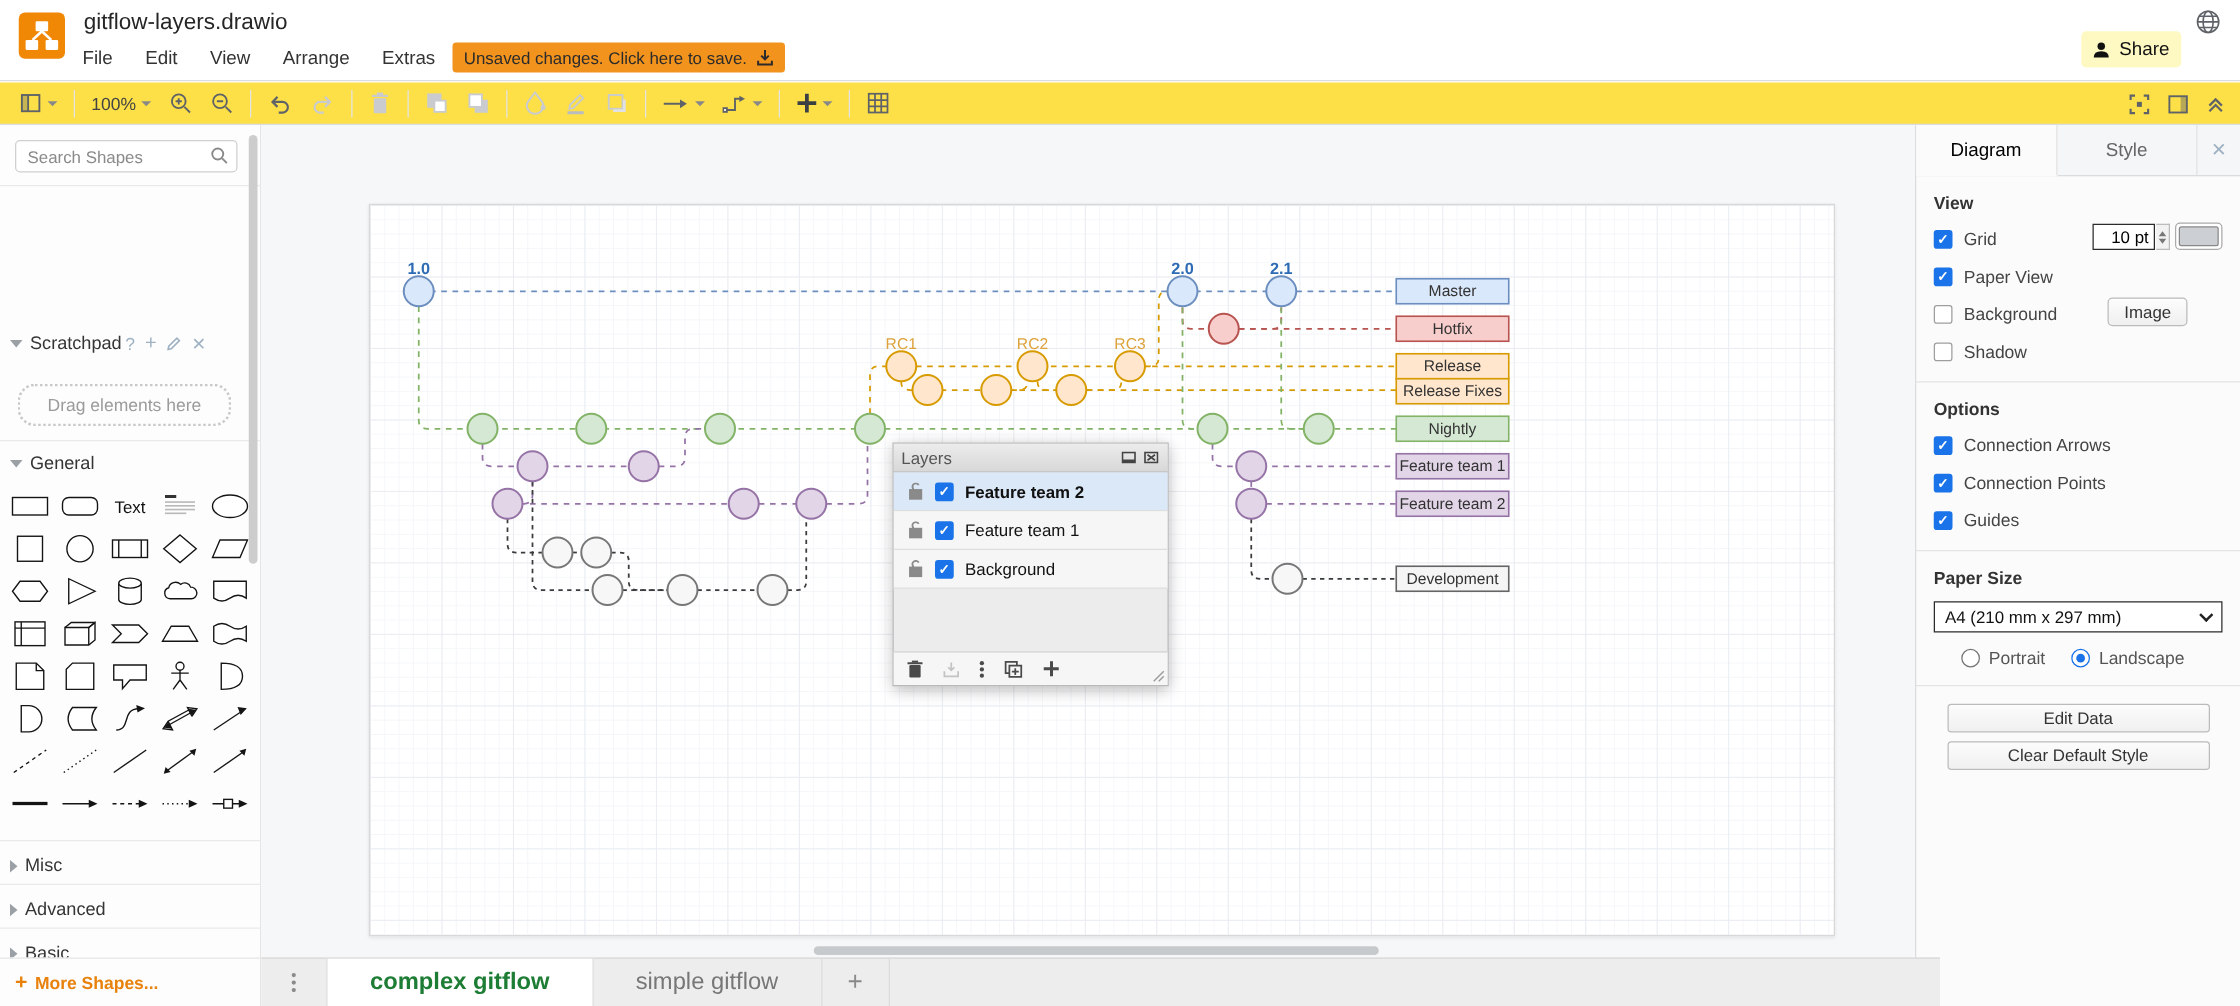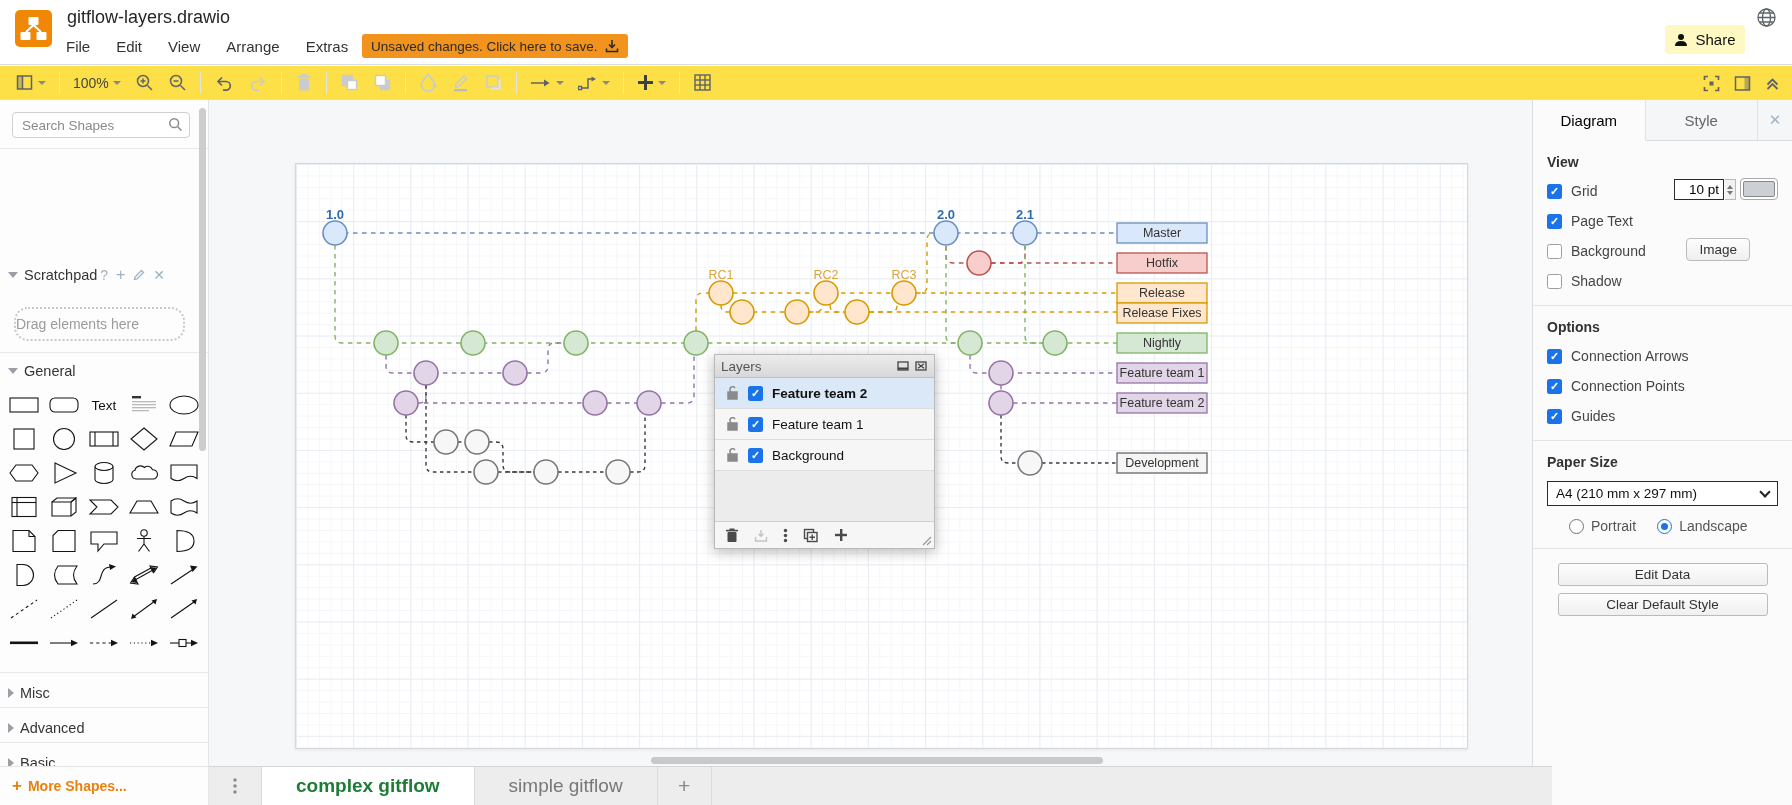--- a/index.html
+++ b/index.html
@@ -36,21 +36,21 @@
   .search-wrap input { width:100%; height:100%; border:1px solid #d0d0d0; border-radius:4px; padding:0 26px 0 9px;
     font-size:13.5px; color:#333; background:#fff; font-family:inherit; }
   .search-wrap input::placeholder { color:#8a8a8a; }
   .search-ic { position:absolute; right:7px; top:5px; }
   .sb-divider { position:absolute; left:0; width:209px; height:1px; background:#e9e9e9; }
   .sect-head { position:absolute; left:0; width:175px; height:24px; display:flex; align-items:center; font-size:14.5px; color:#353535; padding-left:8px; gap:6px; }
   .tri-down { width:0; height:0; border-left:5px solid transparent; border-right:5px solid transparent; border-top:6px solid #9aa0a6; }
   .tri-right { width:0; height:0; border-top:5px solid transparent; border-bottom:5px solid transparent; border-left:6px solid #9aa0a6; }
   .scratch-icons { position:absolute; right:10px; display:flex; gap:8px; align-items:center; color:#9fb2c3; font-size:14px; }
   .dropzone { position:absolute; left:14px; top:207px; width:171px; height:34px; border:2px dotted #c9c9c9; border-radius:14px;
-    display:flex; align-items:center; justify-content:flex-start; font-size:14px; color:#9b9b9b; }
+    display:flex; align-items:center; justify-content:center; font-size:14px; color:#9b9b9b; }
   .shape-grid { position:absolute; left:4px; top:288px; width:200px; display:flex; flex-wrap:wrap; }
   .cell { width:40px; height:34px; display:flex; align-items:center; justify-content:center; cursor:default; }
   .cell svg { stroke:#141414; fill:#fff; stroke-width:1.1; }
   .text-cell { font-size:13.5px; color:#111; }
   .sb-footer { position:absolute; left:0; bottom:0; width:208px; height:39px; background:#fdfdfd; border-top:1px solid #e5e5e5;
     display:flex; align-items:center; padding-left:12px; gap:6px; color:#e8820c; font-size:14px; font-weight:bold; }
   .sb-scroll { position:absolute; right:2px; top:8px; width:7px; height:343px; background:#cdcdcd; border-radius:4px; }
 
   
   .canvas { position:absolute; left:209px; top:100px; width:1343px; height:666px; background:#f6f7f8; overflow:hidden; }
@@ -833,21 +833,21 @@
       <span class="spin">
           <i class="up"></i>
           <i class="dn"></i>
         </span>
       <span class="swatch">
           <i></i>
         </span>
     </div>
     <div class="frow">
       <span class="cb">✓</span>
-      <span>Page Text</span>
+      <span>Paper View</span>
     </div>
     <div class="frow">
       <span class="cb off"></span>
       <span>Background</span>
       <span class="mini-btn" style="position:absolute;right:28px;top:-3px">Image</span>
     </div>
     <div class="frow">
       <span class="cb off"></span>
       <span>Shadow</span>
     </div>

